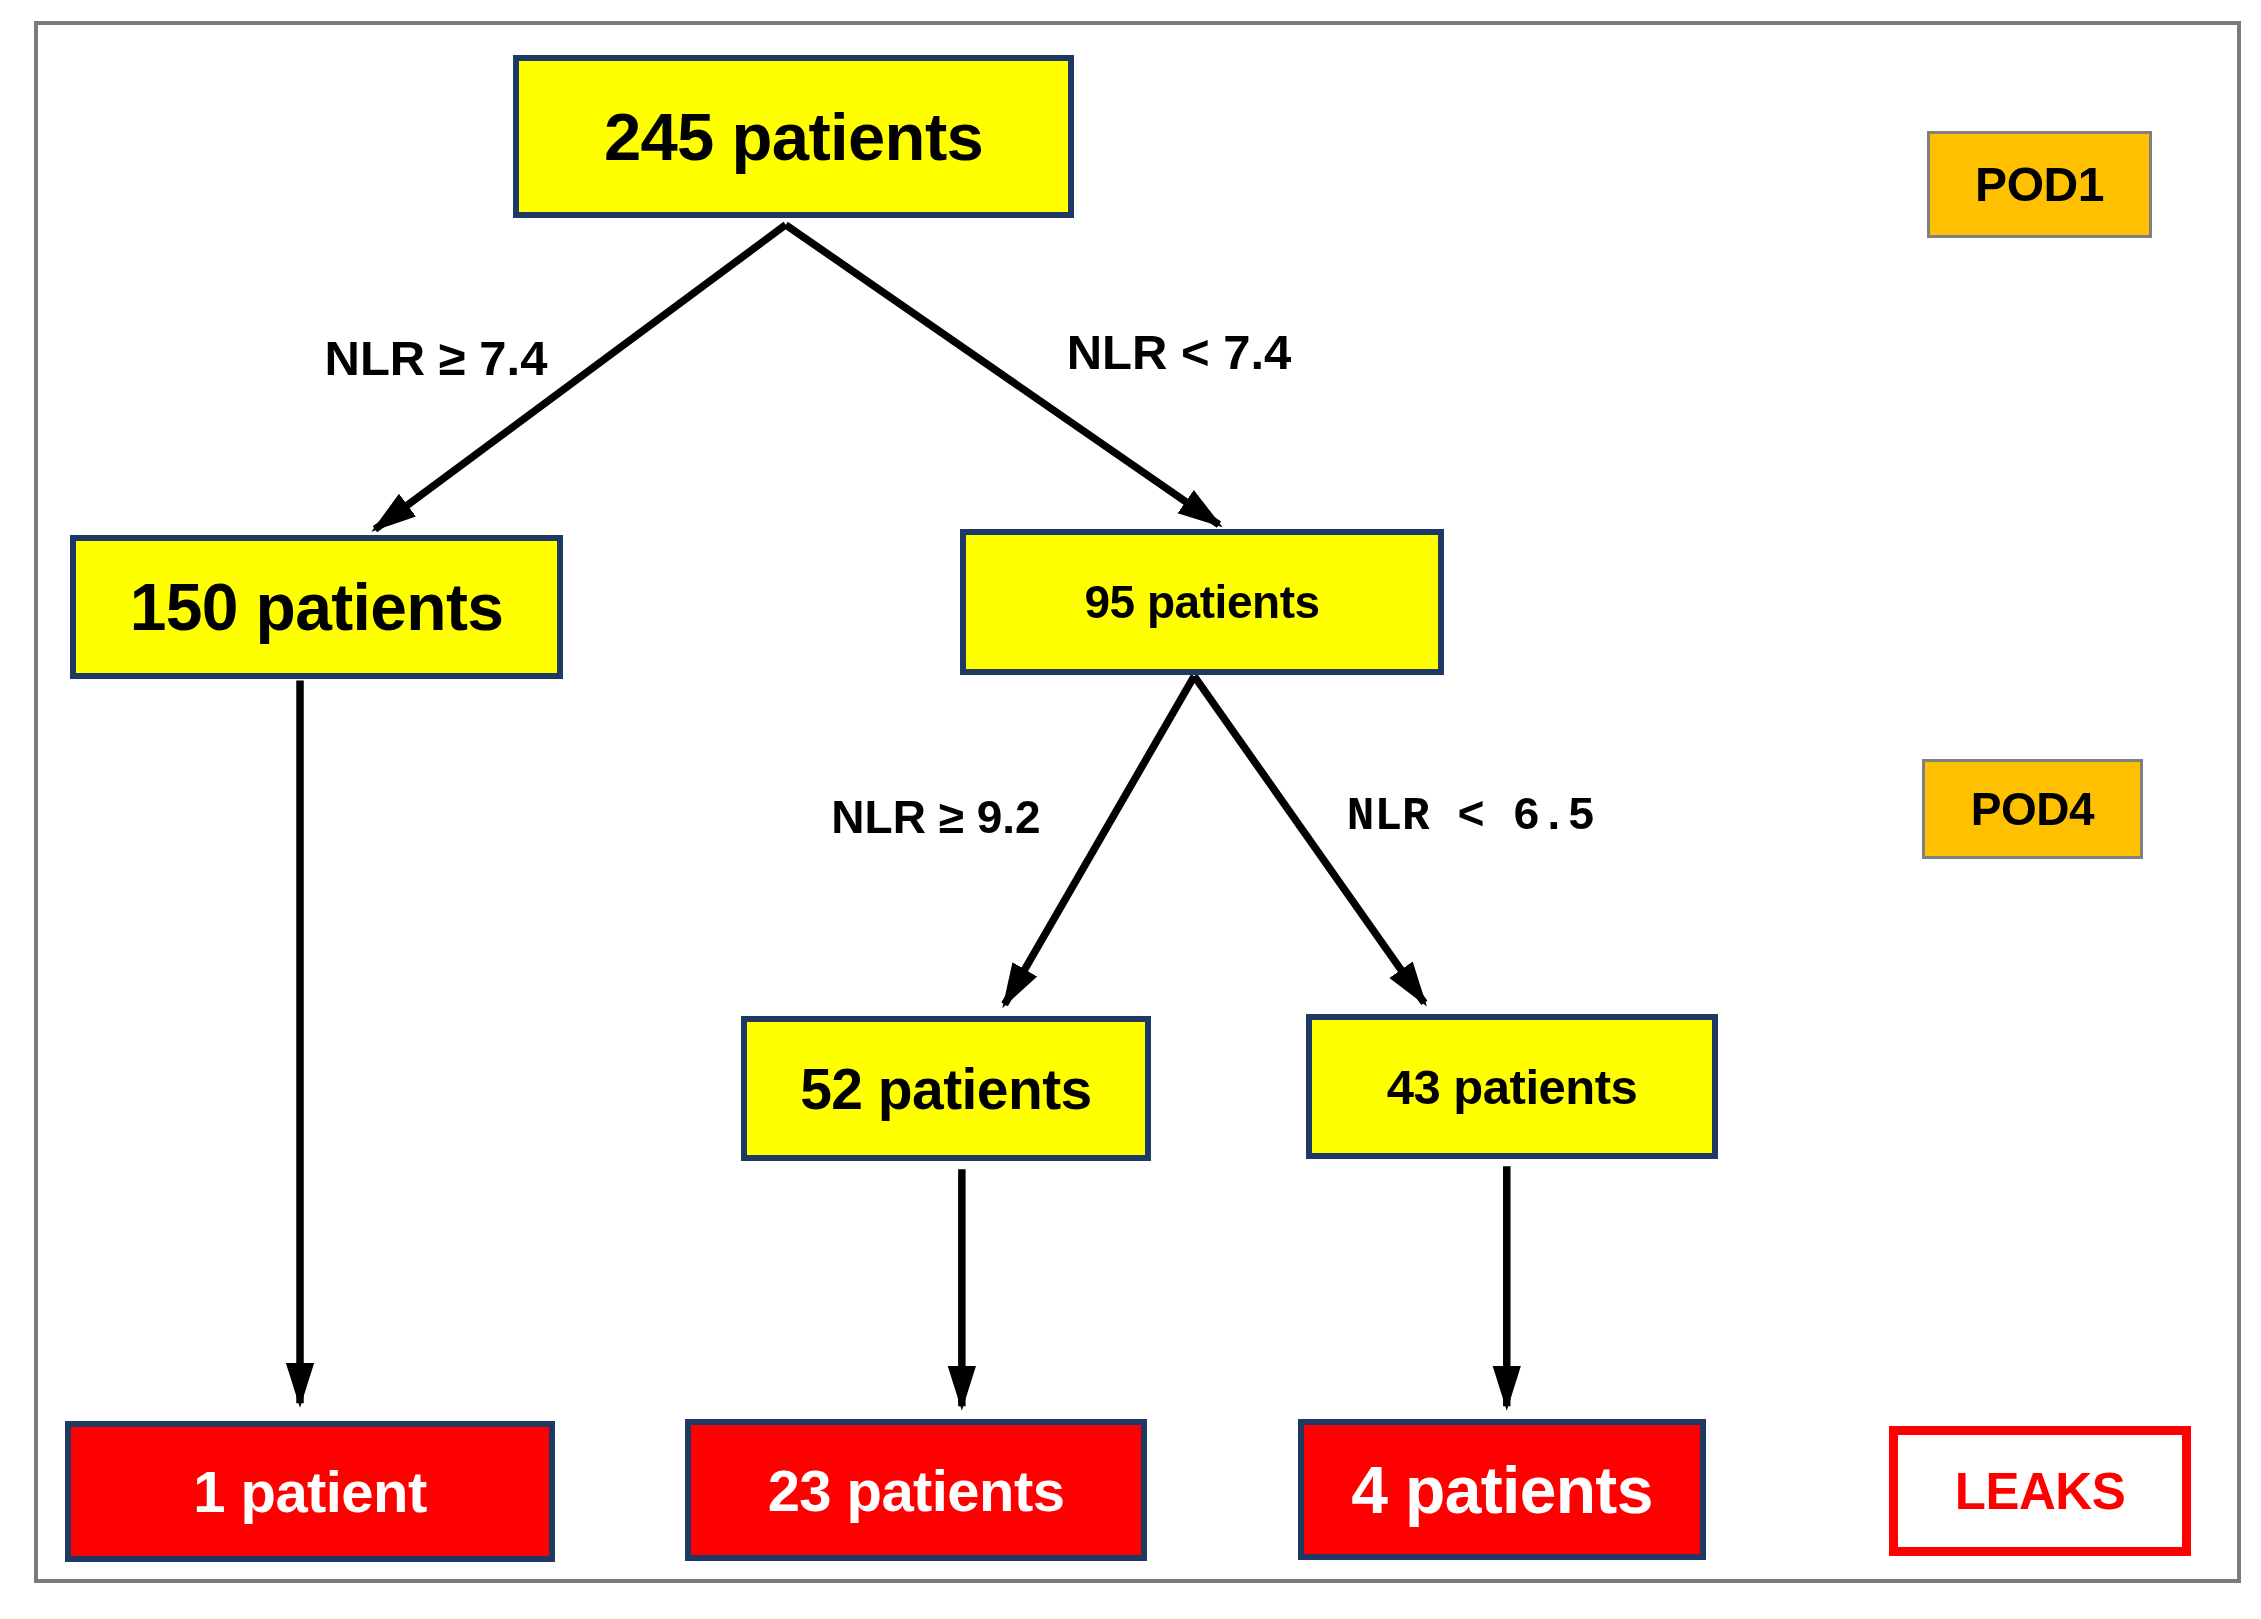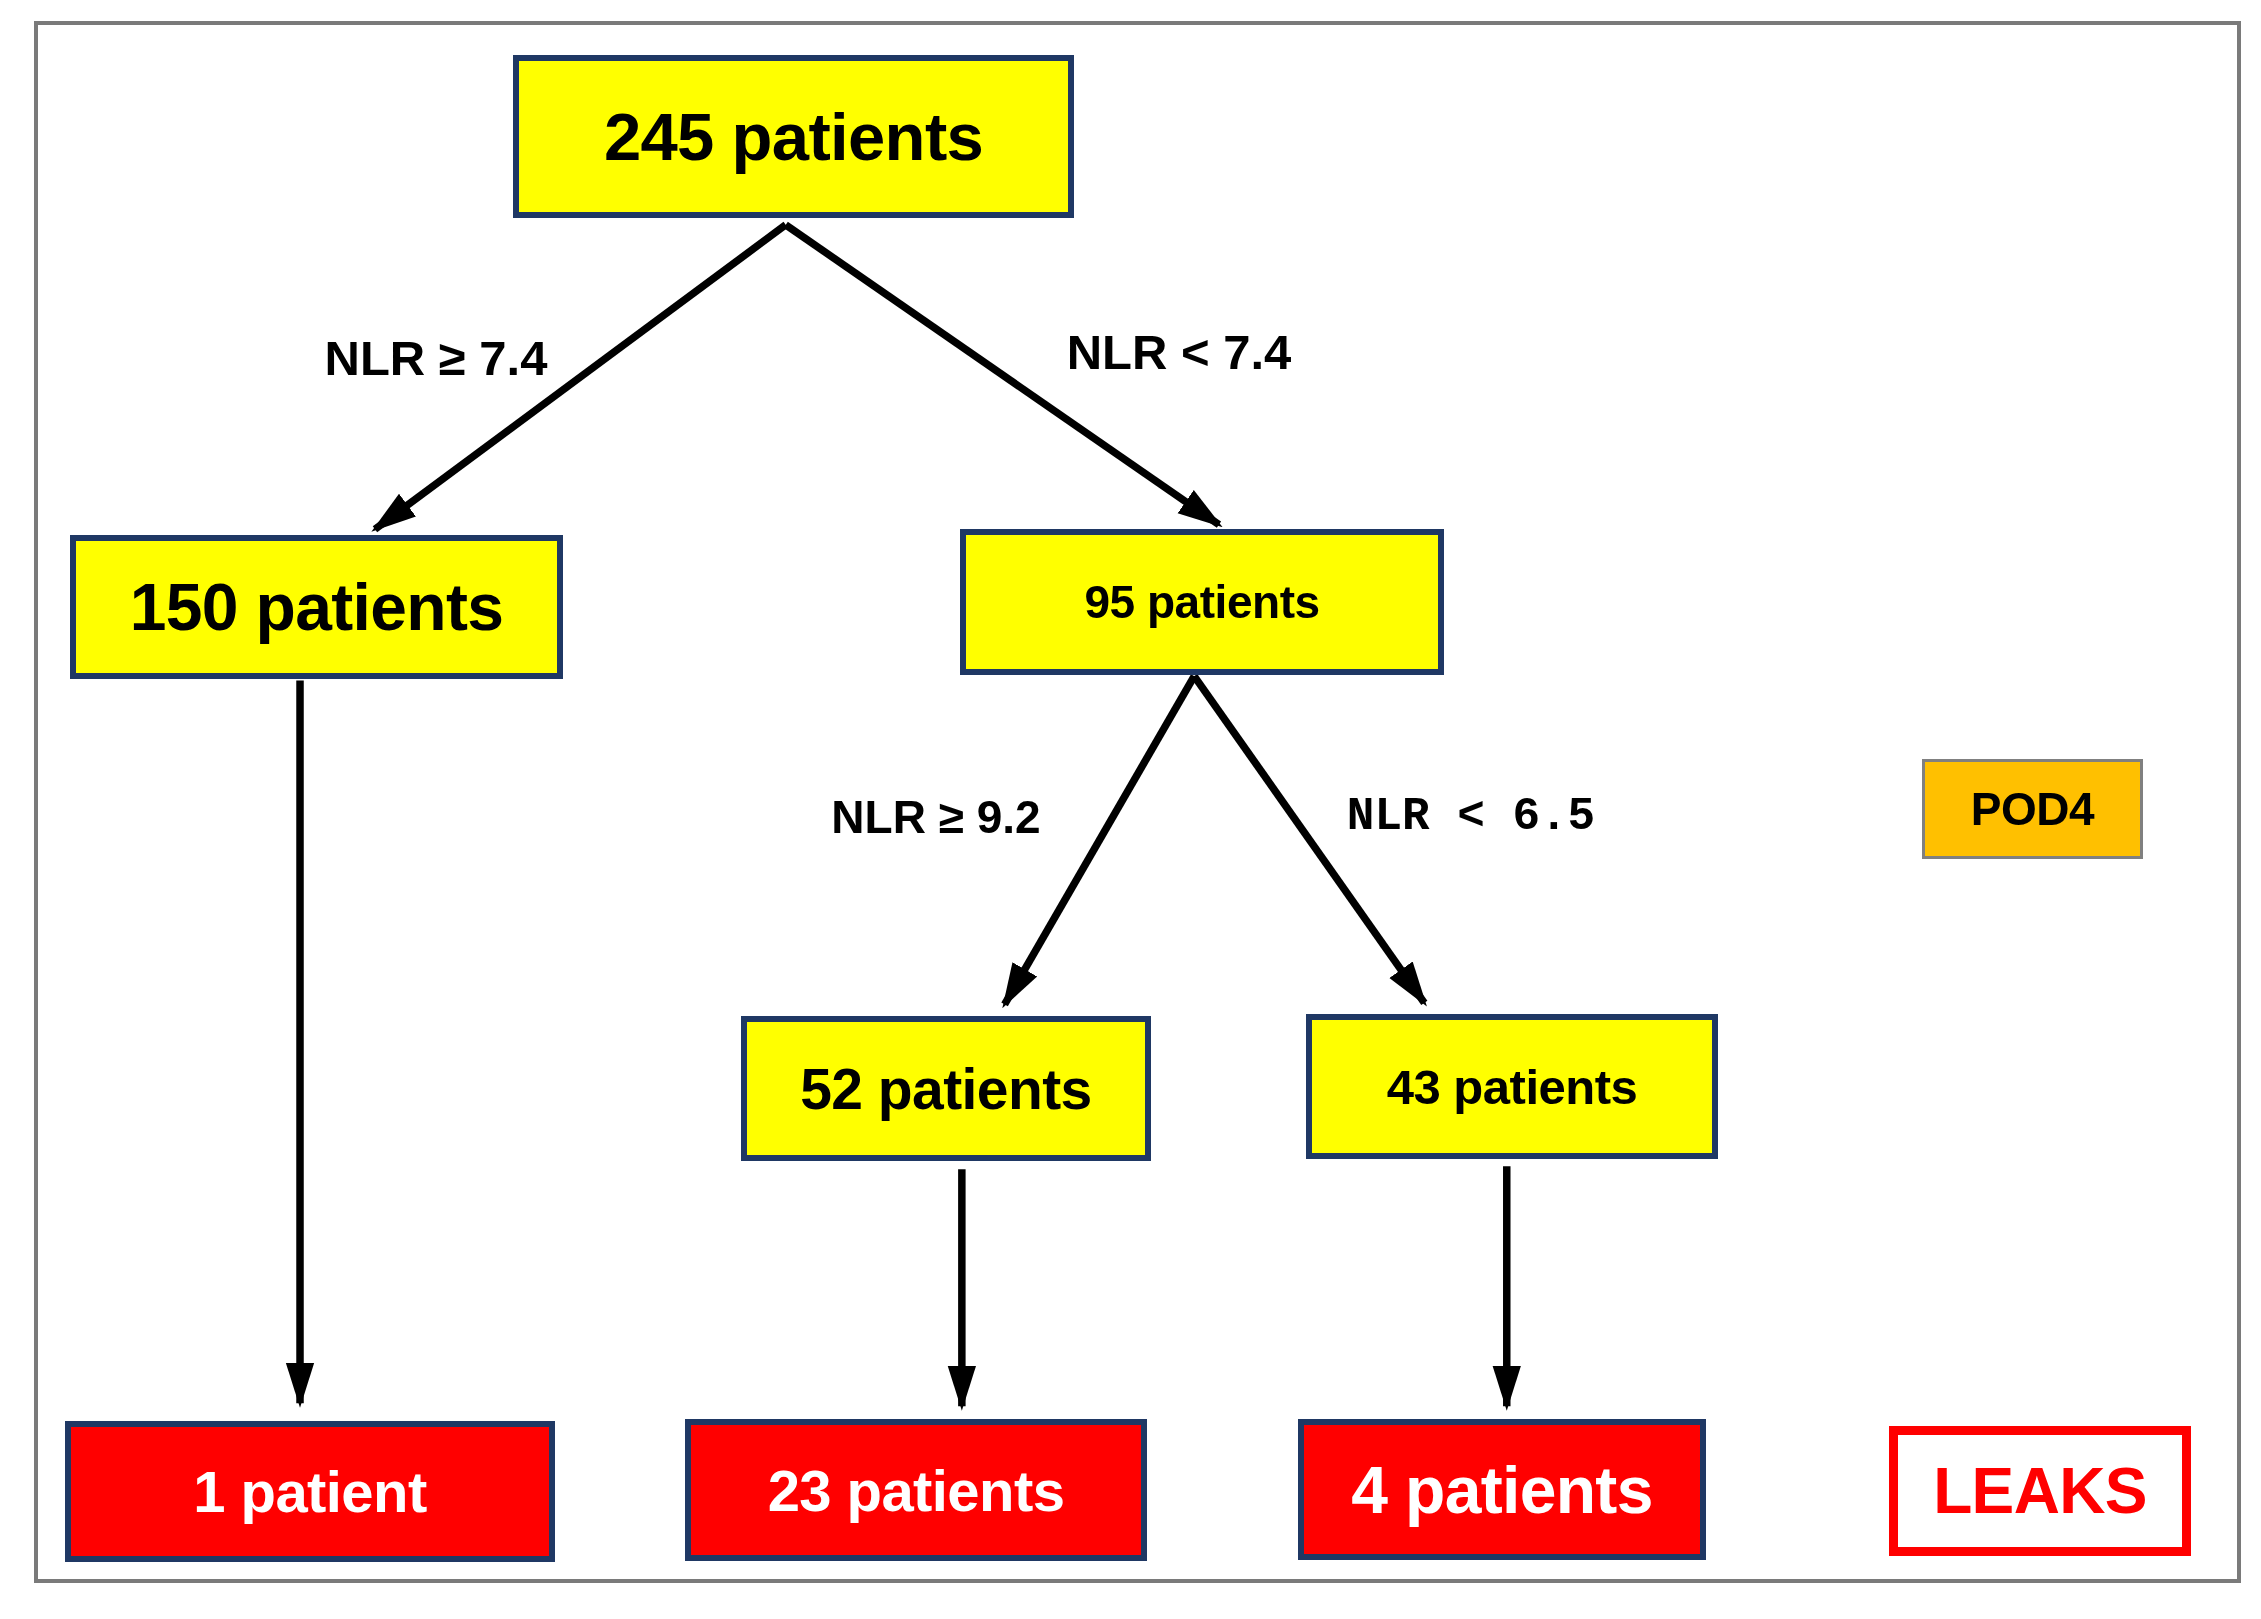--- a/index.html
+++ b/index.html
@@ -86,33 +86,34 @@
     <line x1="1048" y1="300" x2="500" y2="706" stroke="#000000" stroke-width="10" marker-end="url(#ah)"></line>
     <line x1="1048" y1="300" x2="1626" y2="700" stroke="#000000" stroke-width="10" marker-end="url(#ah)"></line>
     <line x1="400" y1="908" x2="400" y2="1872" stroke="#000000" stroke-width="10" marker-end="url(#ah)"></line>
     <line x1="1593" y1="902" x2="1340" y2="1340" stroke="#000000" stroke-width="10" marker-end="url(#ah)"></line>
     <line x1="1593" y1="902" x2="1900" y2="1338" stroke="#000000" stroke-width="10" marker-end="url(#ah)"></line>
     <line x1="1283" y1="1560" x2="1283" y2="1876" stroke="#000000" stroke-width="10" marker-end="url(#ah)"></line>
     <line x1="2010" y1="1556" x2="2010" y2="1876" stroke="#000000" stroke-width="10" marker-end="url(#ah)"></line>
   </svg>
 
   <div class="node yellow" style="left:505px; top:55px; width:561px; height:163px; font-size:67px;">245 patients</div>
+  <div class="node pod" style="left:1927px; top:131px; width:225px; height:107px; font-size:48px;">POD1</div>
 
   <div class="edge-label" style="left:436px; top:358px;">NLR ≥ 7.4</div>
   <div class="edge-label" style="left:1179px; top:352px;">NLR &lt; 7.4</div>
 
   <div class="node yellow" style="left:62px; top:535px; width:493px; height:144px; font-size:66px;">150 patients</div>
   <div class="node yellow" style="left:952px; top:529px; width:484px; height:146px; font-size:46px;">95 patients</div>
 
   <div class="edge-label" style="left:936px; top:817px; font-size:46px;">NLR ≥ 9.2</div>
   <div class="edge-label" style="left:1471px; top:817px; font-size:46px;font-family:Liberation Mono, monospace;">NLR &lt; 6.5</div>
   <div class="node pod" style="left:1922px; top:759px; width:221px; height:100px; font-size:46px;">POD4</div>
 
   <div class="node yellow" style="left:733px; top:1016px; width:410px; height:145px; font-size:57px;">52 patients</div>
   <div class="node yellow" style="left:1298px; top:1014px; width:412px; height:145px; font-size:49px;">43 patients</div>
 
   <div class="node red" style="left:65px; top:1421px; width:490px; height:141px; font-size:58px;">1 patient</div>
   <div class="node red" style="left:685px; top:1419px; width:462px; height:142px; font-size:58px;">23 patients</div>
   <div class="node red" style="left:1298px; top:1419px; width:408px; height:141px; font-size:66px;">4 patients</div>
-  <div class="node leaks" style="left:1889px; top:1426px; width:302px; height:130px; font-size:64px;">LEAKS</div>
+  <div class="node leaks" style="left:1889px; top:1426px; width:302px; height:130px; font-size:51px;">LEAKS</div>
 
 </div>
 
 
 </body></html>

